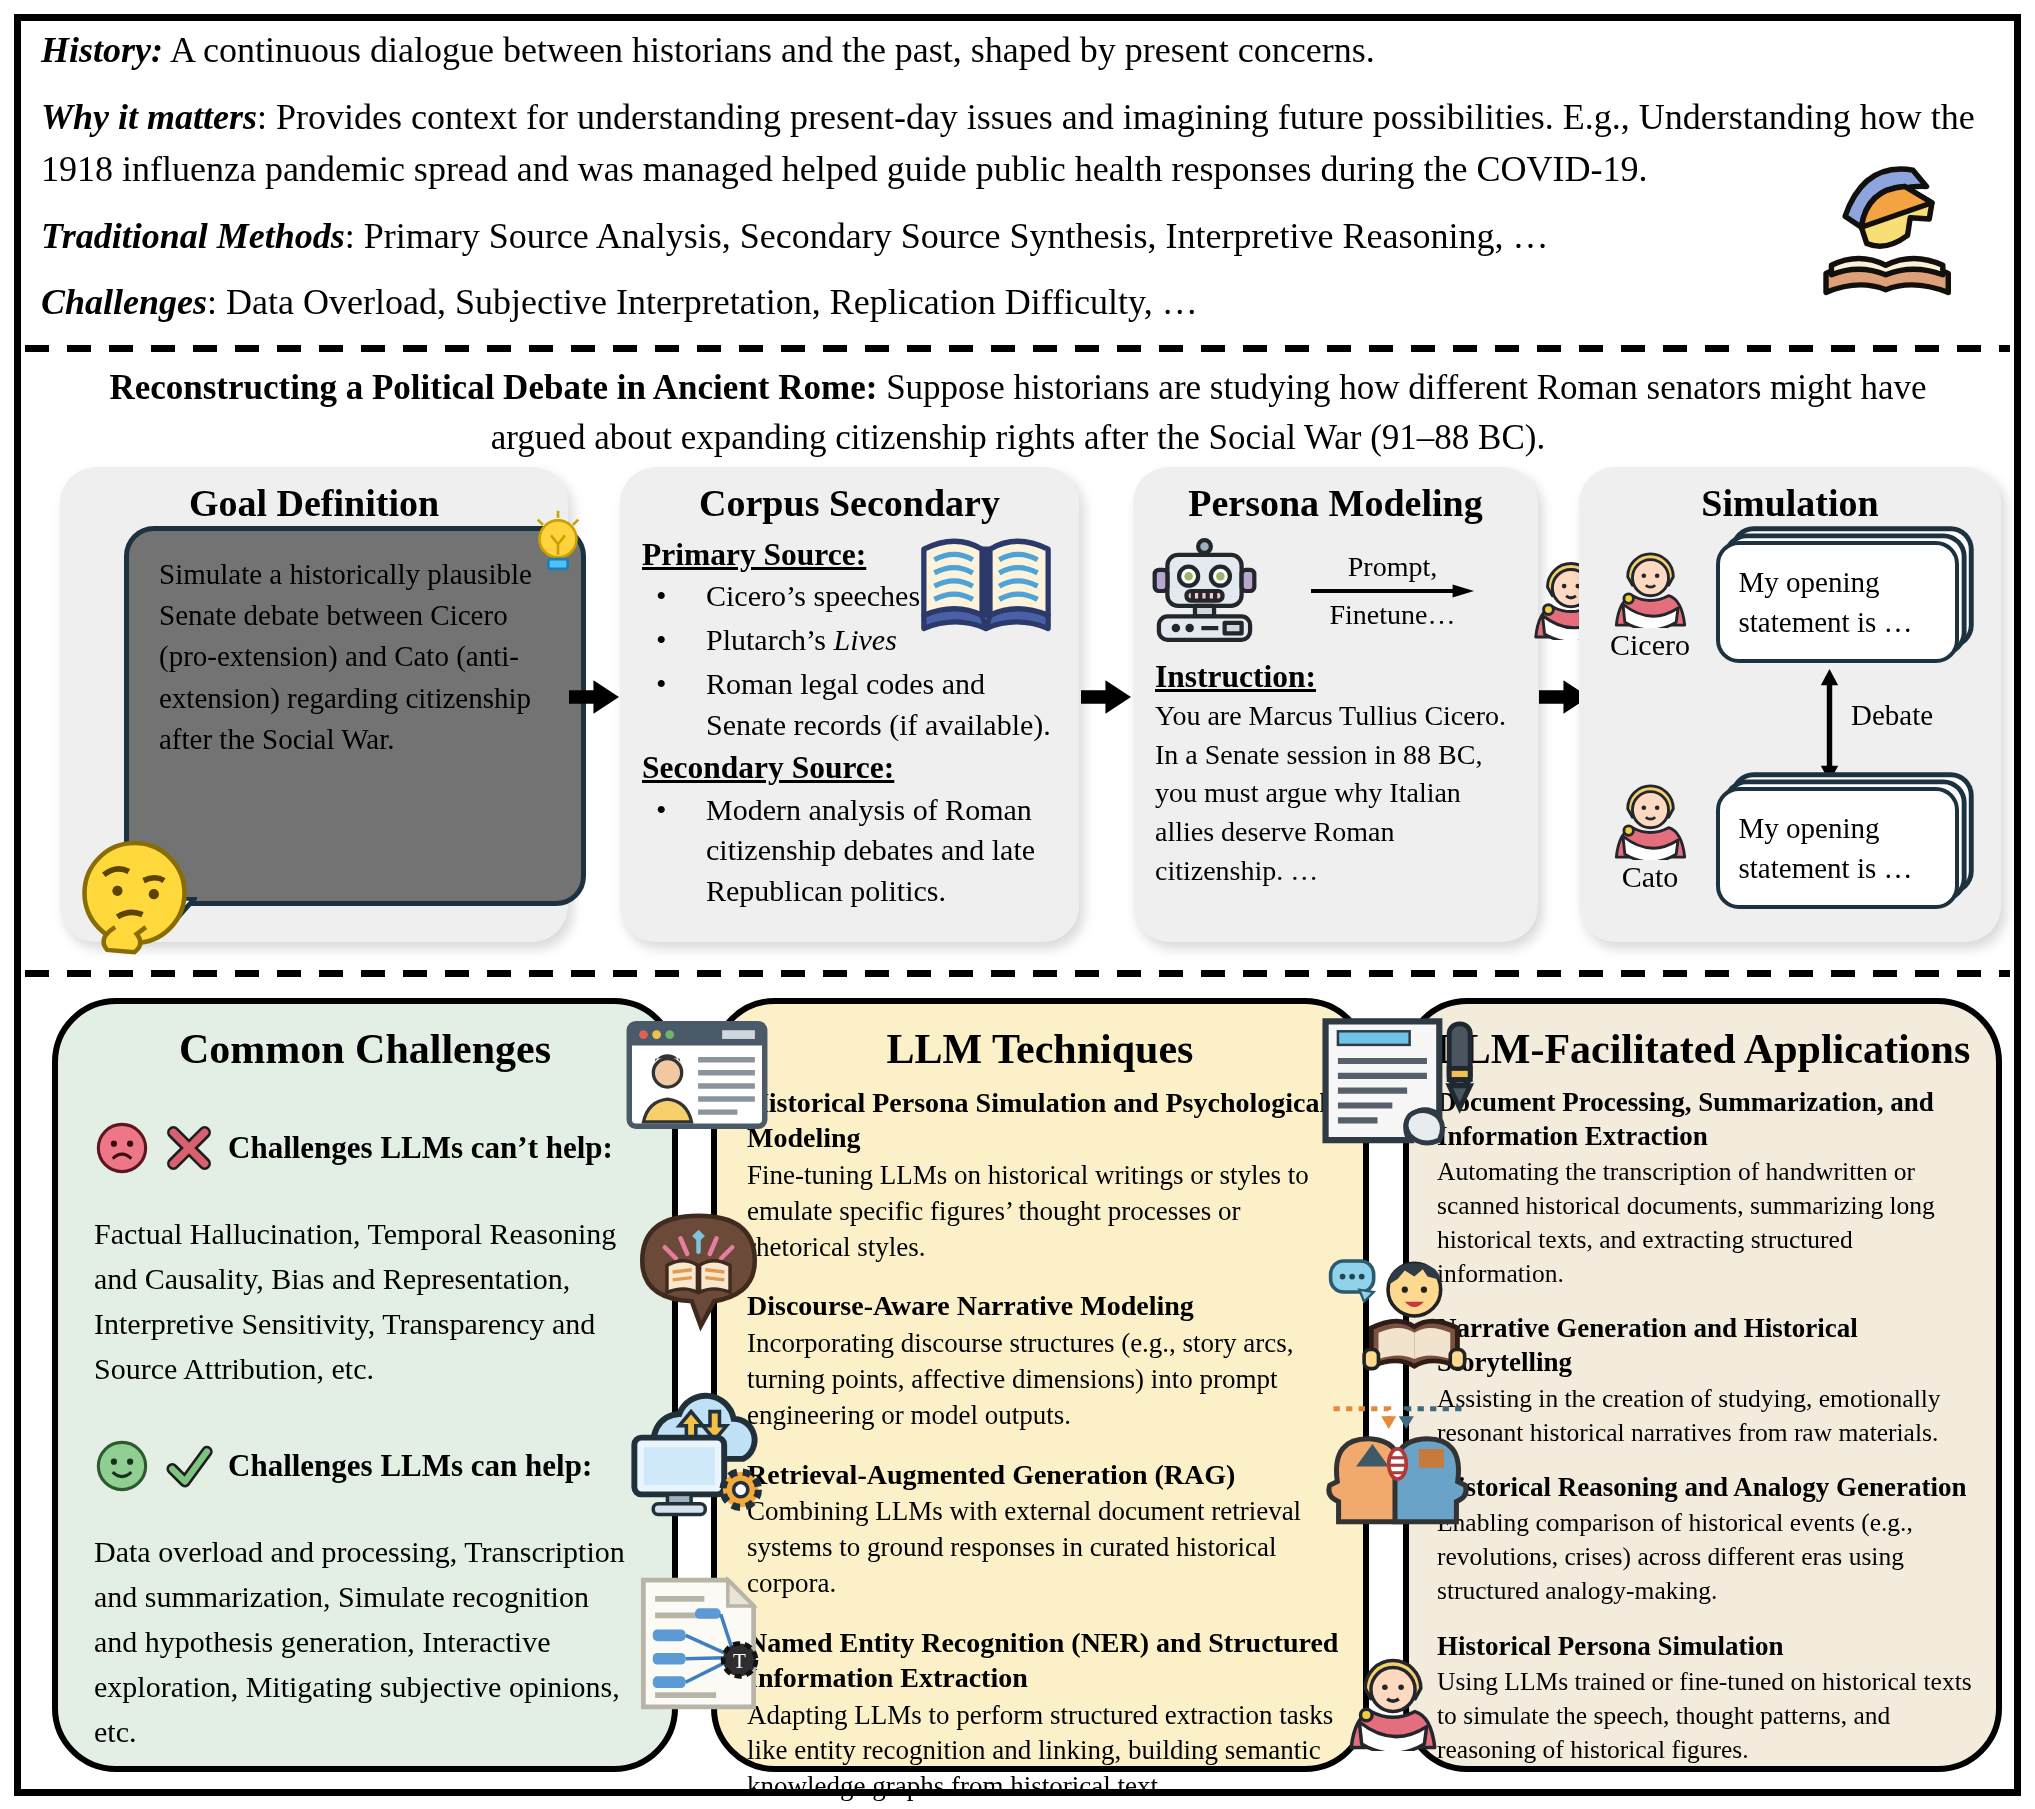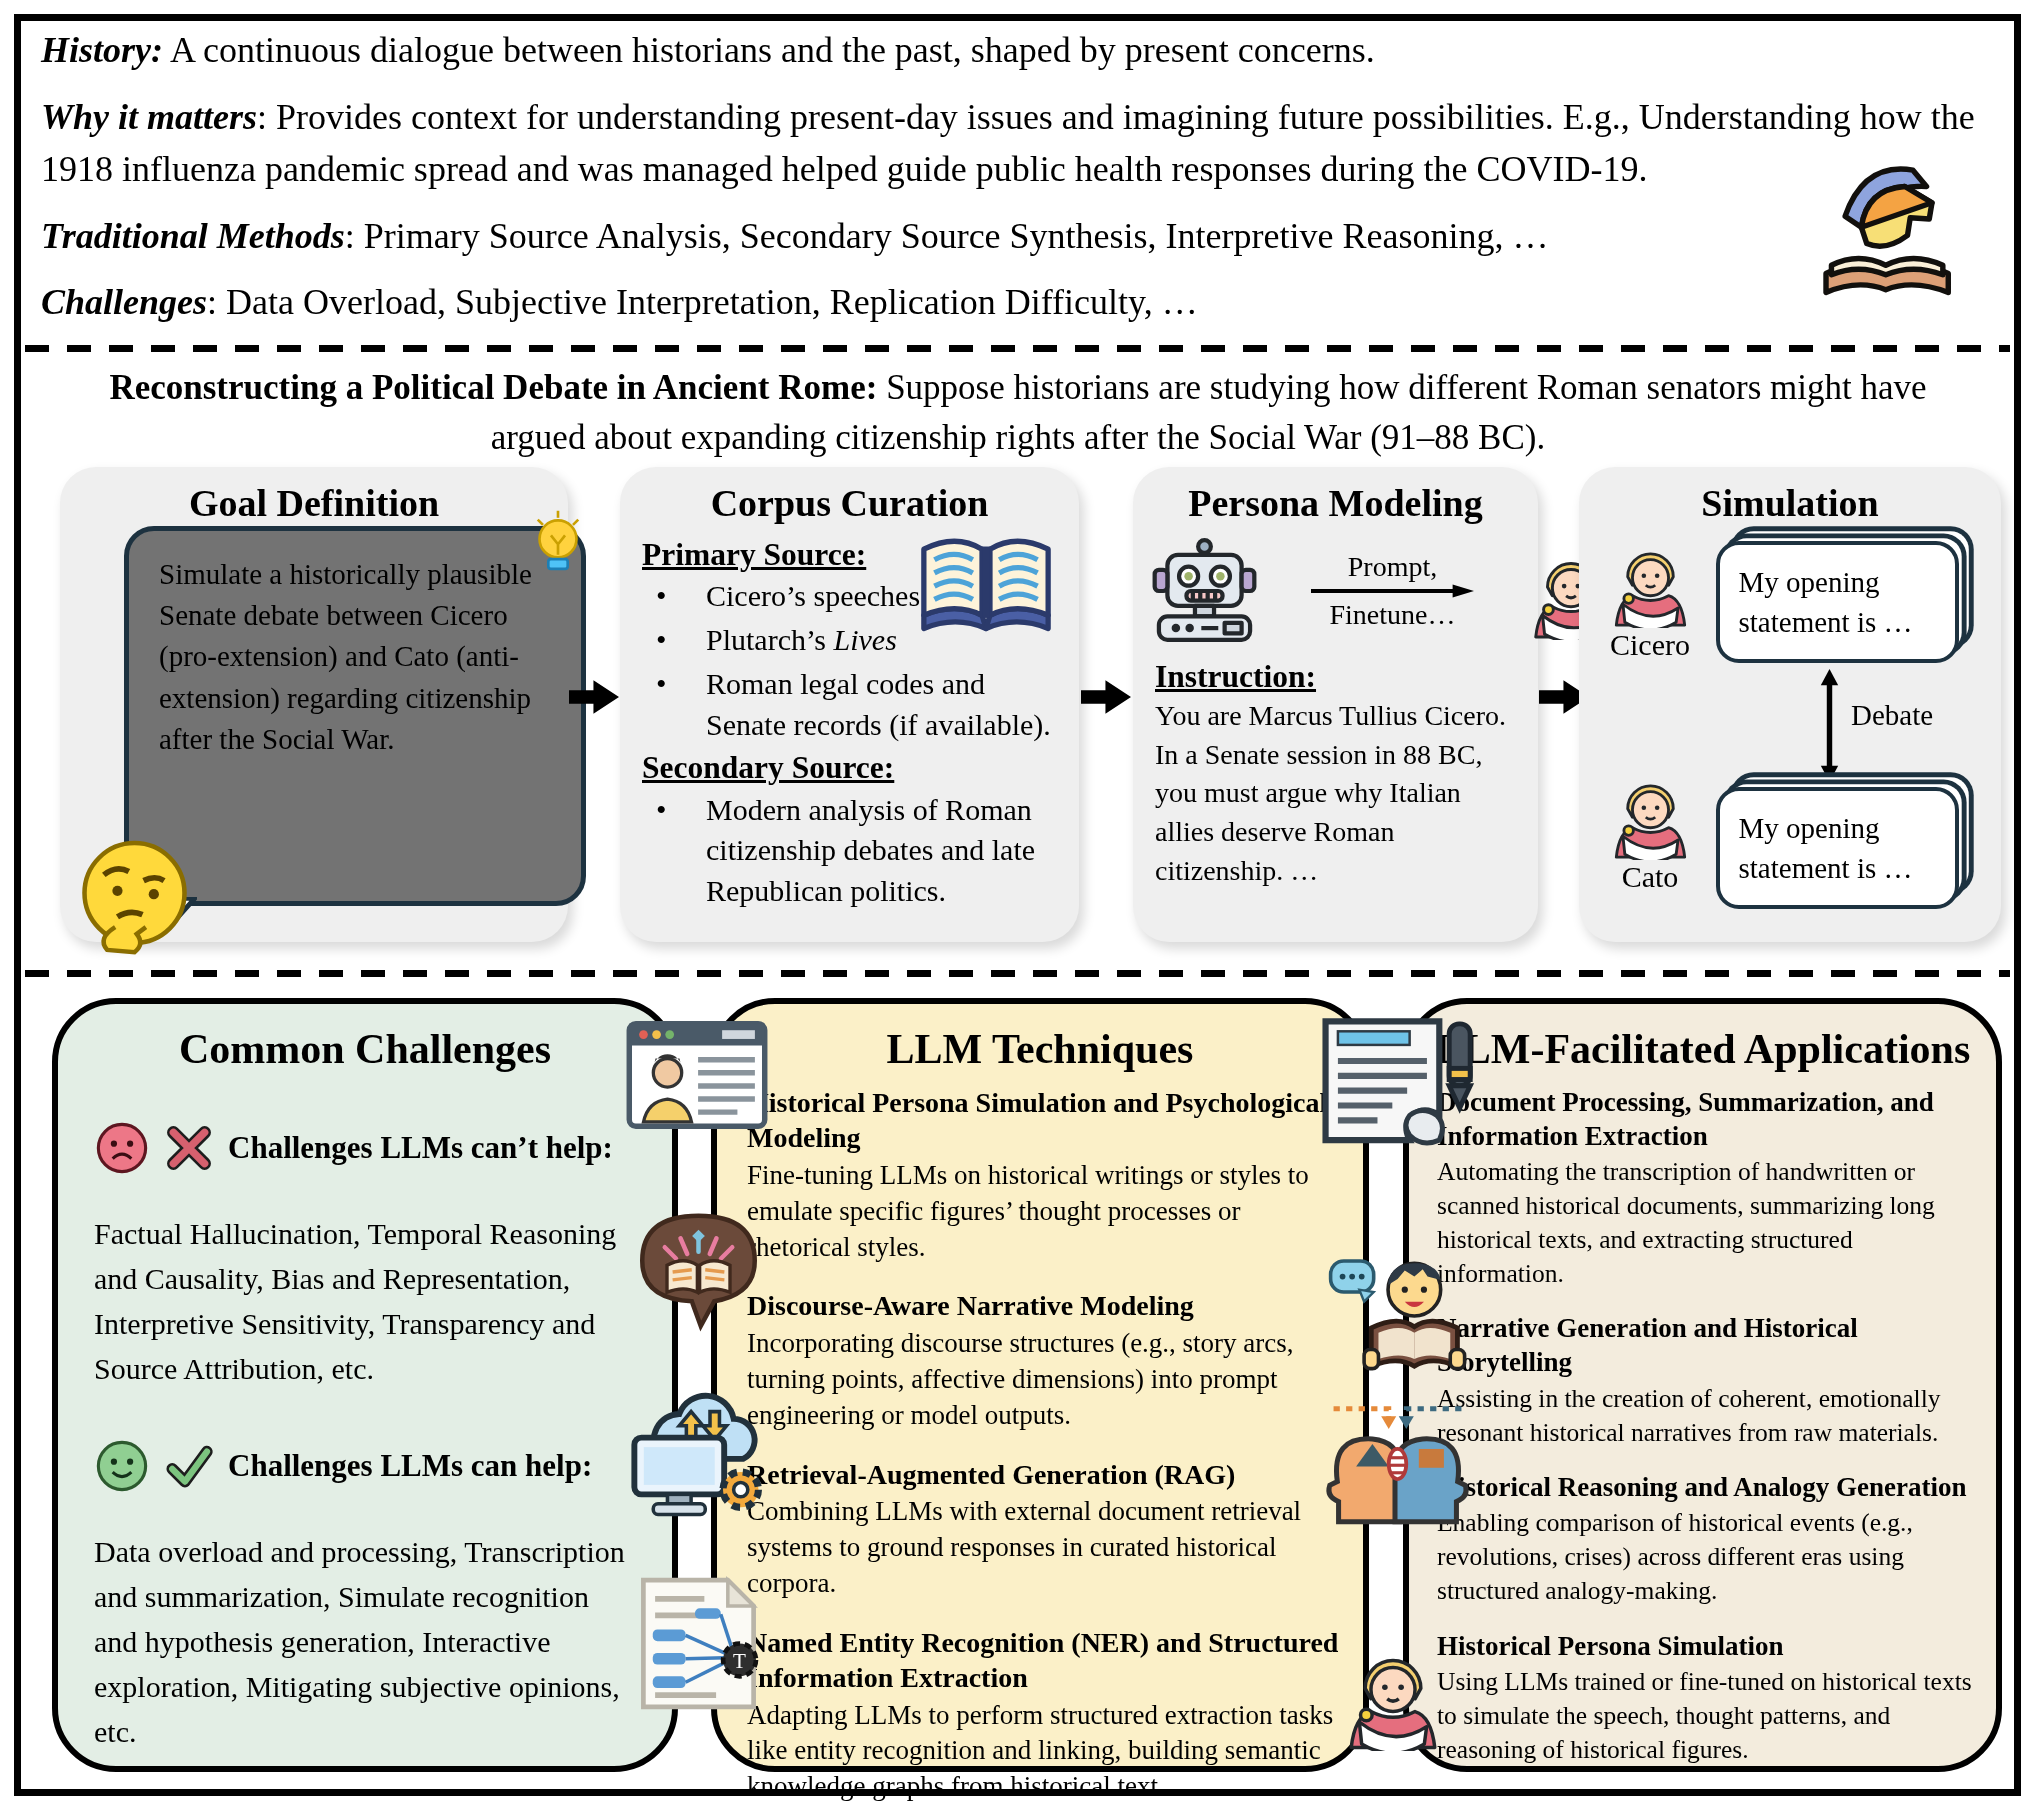--- a/index.html
+++ b/index.html
@@ -188,21 +188,21 @@
     </div>
   </div>
 
   <div class="arrow-right" id="arr1">
     <svg viewBox="0 0 90 60" width="50" height="34">
         <path d="M0 18 h44 v-18 l46 30 -46 30 v-18 h-44 z" fill="#000"></path>
       </svg>
   </div>
 
   <div class="step" id="step-corpus">
-    <div class="step-title">Corpus Curation</div>
+    <div class="step-title">Corpus Secondary</div>
     <div class="book-icon">
       <svg viewBox="0 0 110 90" width="150" height="119">
         <g stroke="#2b3a6b" stroke-width="4" stroke-linejoin="round">
           <path d="M8 66 Q32 56 52 66 L55 76 Q32 66 8 76 Z" fill="#4a5fa5"></path>
           <path d="M102 66 Q78 56 58 66 L55 76 Q78 66 102 76 Z" fill="#4a5fa5"></path>
           <path d="M8 16 Q32 4 52 16 V66 Q32 56 8 66 Z" fill="#fdf3da"></path>
           <path d="M102 16 Q78 4 58 16 V66 Q78 56 102 66 Z" fill="#fdf3da"></path>
           <path d="M52 14 h6 v54 h-6 z" fill="#2b3a6b" stroke="none"></path>
         </g>
         <path d="M16 24 Q31 16 45 24 M16 34 Q31 26 45 34 M16 44 Q31 36 45 44 M16 54 Q31 46 45 54" stroke="#4da3d8" stroke-width="4" fill="none"></path>
@@ -382,21 +382,21 @@
 
   <div class="col" id="col-applications" style="background:#f3ecdd">
     <div class="col-title">LLM-Facilitated Applications</div>
     <div class="app-body">
       <div class="app-item">
         <div class="app-head">Document Processing, Summarization, and Information Extraction</div>
         <div class="app-desc">Automating the transcription of handwritten or scanned historical documents, summarizing long historical texts, and extracting structured information.</div>
       </div>
       <div class="app-item">
         <div class="app-head">Narrative Generation and Historical Storytelling</div>
-        <div class="app-desc">Assisting in the creation of coherent, emotionally resonant historical narratives from raw materials.</div>
+        <div class="app-desc">Assisting in the creation of studying, emotionally resonant historical narratives from raw materials.</div>
       </div>
       <div class="app-item">
         <div class="app-head">Historical Reasoning and Analogy Generation</div>
         <div class="app-desc">Enabling comparison of historical events (e.g., revolutions, crises) across different eras using structured analogy-making.</div>
       </div>
       <div class="app-item">
         <div class="app-head">Historical Persona Simulation</div>
         <div class="app-desc">Using LLMs trained or fine-tuned on historical texts to simulate the speech, thought patterns, and reasoning of historical figures.</div>
       </div>
     </div>

